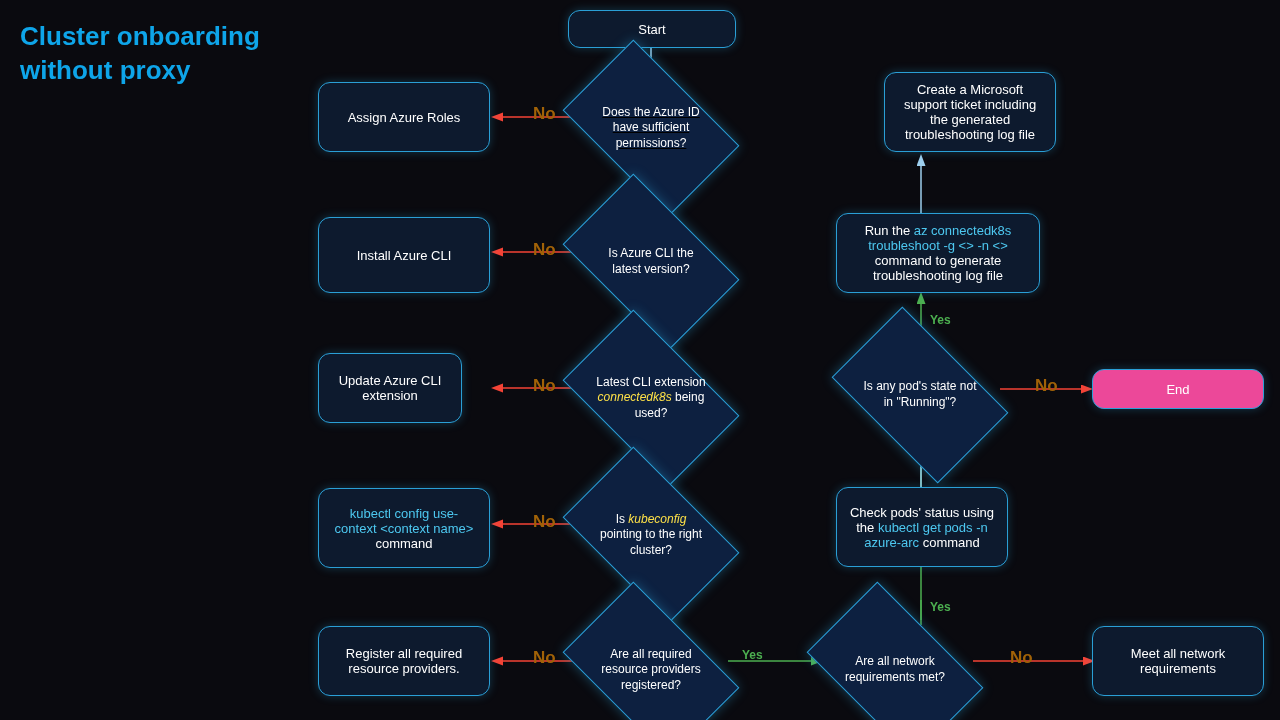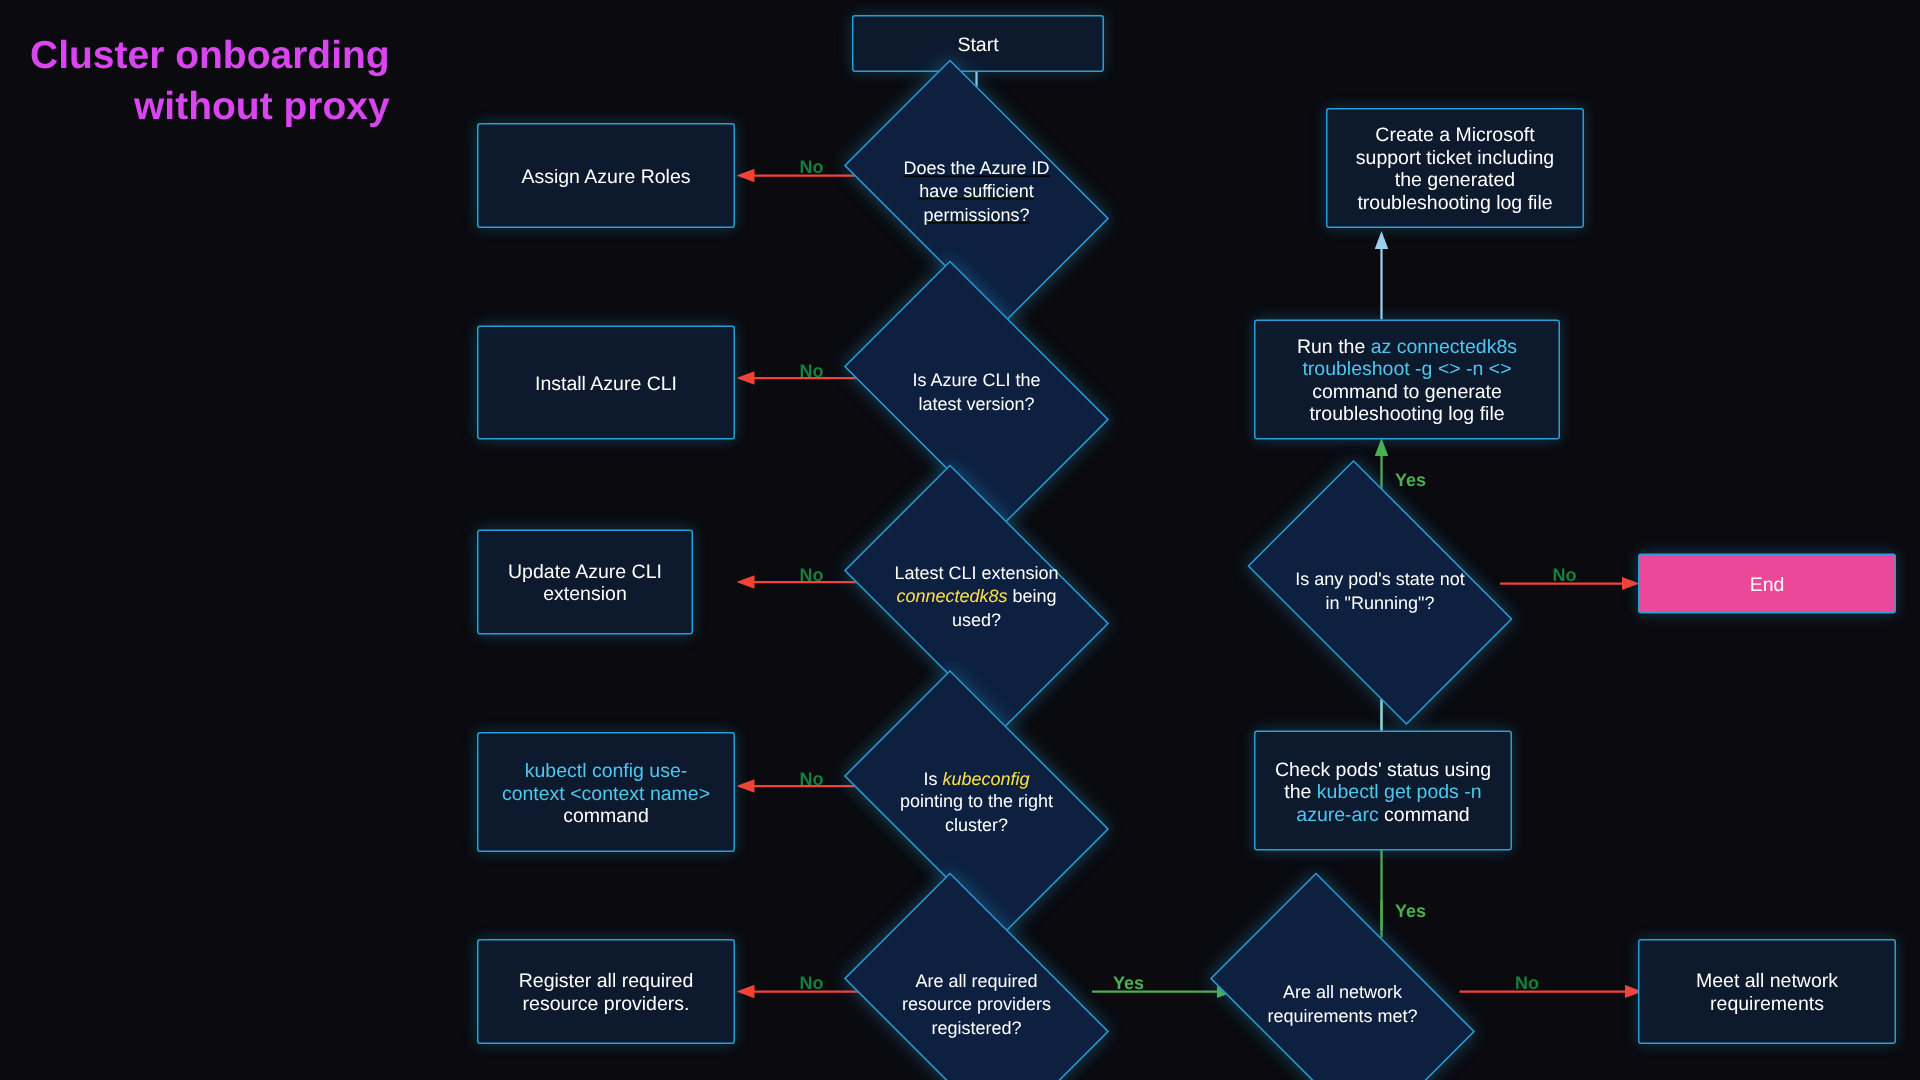--- a/index.html
+++ b/index.html
@@ -9,25 +9,25 @@
       height: 720px;
       overflow: hidden;
       font-family: 'Segoe UI', Arial, sans-serif;
       position: relative;
     }
 
     .title {
       position: absolute;
       top: 20px;
       left: 20px;
-      color: #d946ef;
+      color: #0ea5e9;
       font-size: 26px;
       font-weight: bold;
       line-height: 1.3;
-      text-align: right;
+      text-align: left;
       z-index: 10;
     }
 
     
     .flowchart {
       position: absolute;
       top: 0; left: 0;
       width: 1280px;
       height: 720px;
     }
@@ -40,21 +40,21 @@
       justify-content: center;
       text-align: center;
     }
 
     .rect-node {
       background: #0d1a2e;
       border: 1.5px solid #2a9fd6;
       color: #ffffff;
       font-size: 13px;
       padding: 8px 12px;
-      border-radius: 2px;
+      border-radius: 12px;
       box-shadow: 0 0 10px rgba(42, 159, 214, 0.3);
     }
 
     .rect-node.end-node {
       background: #ec4899;
       border: 1.5px solid #2a9fd6;
     }
 
     .diamond-node {
       width: 150px;
@@ -104,22 +104,22 @@
       pointer-events: none;
     }
 
     .label-yes {
       color: #4caf50;
       font-size: 12px;
       font-weight: bold;
       position: absolute;
     }
     .label-no {
-      color: #15803d;
-      font-size: 12px;
+      color: #a16207;
+      font-size: 17px;
       font-weight: bold;
       position: absolute;
       padding-left: 25px;
     }
   </style>
 </head>
 <body>
 
 <div class="flowchart">
 

